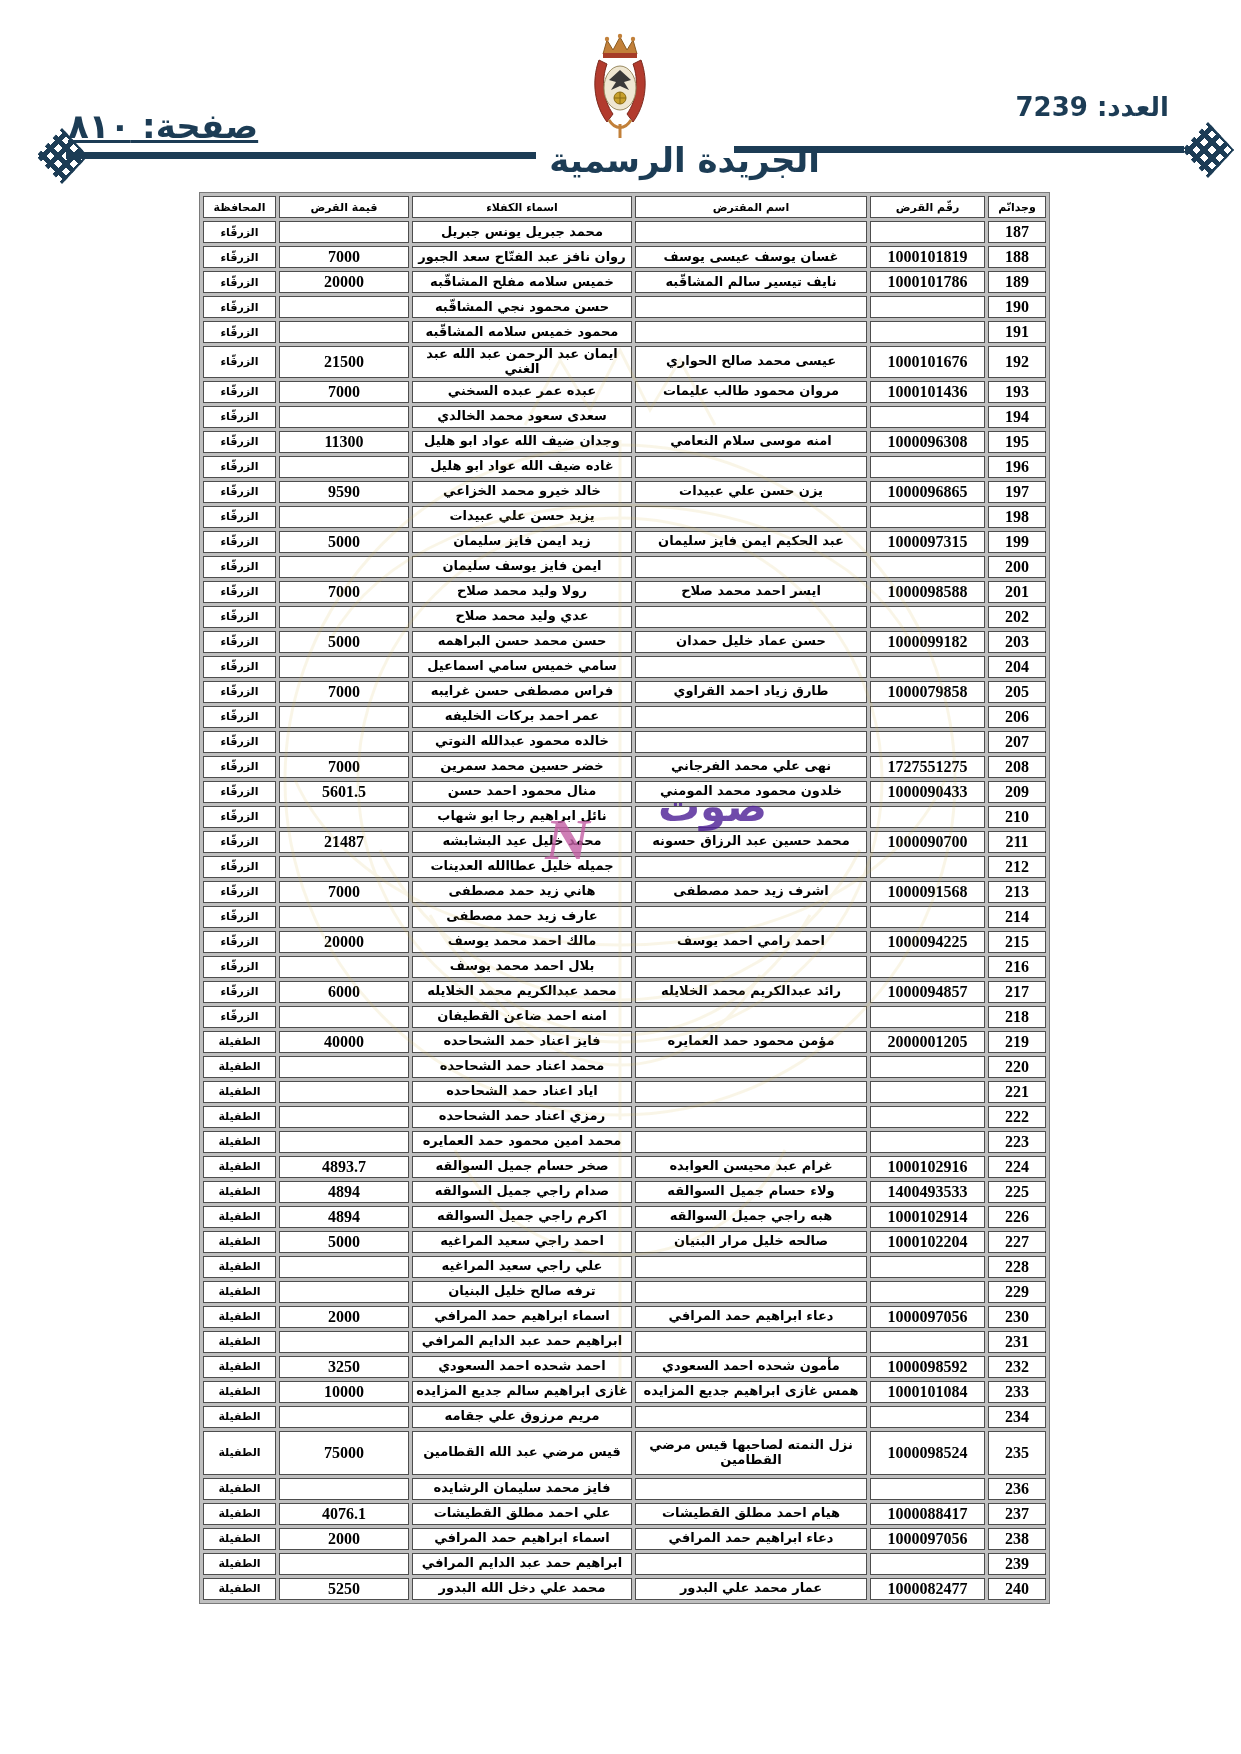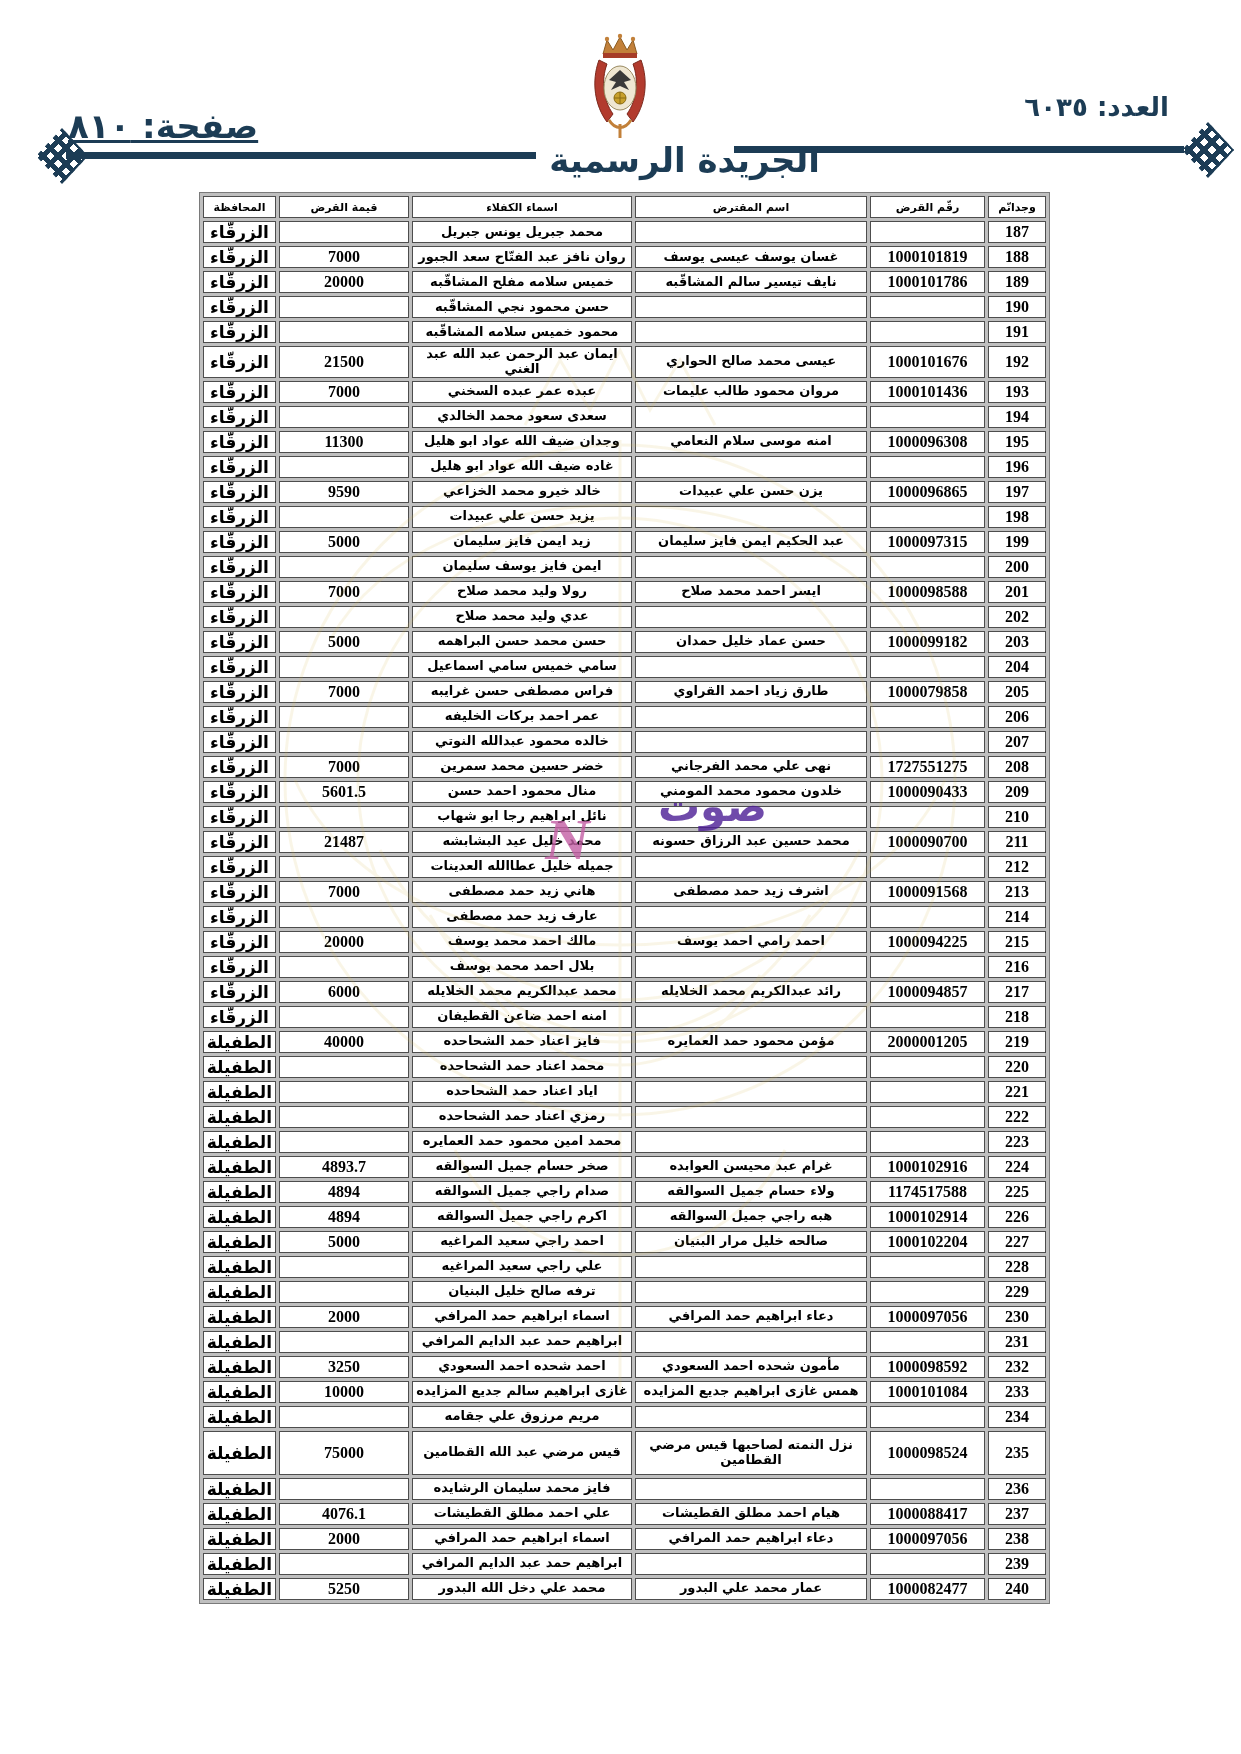--- a/index.html
+++ b/index.html
@@ -30,36 +30,36 @@
     position:absolute;top:192px;left:199px;width:846px;z-index:1;
     border-collapse:separate;border-spacing:3px;background:#bfbfbf;border:1px solid #7a7a7a;
     table-layout:fixed;
   }
   table.loans th, table.loans td{
     border:1px solid #4d4d4d;background:#ffffff;text-align:center;vertical-align:middle;
     padding:0 3px;height:20px;color:#000;overflow:hidden;
   }
   table.loans th{font-size:11px;font-weight:bold;}
   .name-cell{font-size:13px;font-weight:bold;line-height:1.15;}
-  .gov-cell{font-size:17px;font-weight:bold;}
+  .gov-cell{font-size:11px;font-weight:bold;}
   .serif{font-family:"Liberation Serif", serif;font-size:16px;font-weight:bold;white-space:nowrap;}
   tr.tall td{height:42px;}
   
   .wm-emblem{position:absolute;top:330px;left:225px;z-index:2;opacity:.13;pointer-events:none;}
   .wm-logo{position:absolute;top:782px;left:545px;width:230px;height:110px;z-index:3;pointer-events:none;}
   .wm-line1{position:absolute;right:8px;top:0;color:#4c1d95;opacity:.8;font-size:42px;font-weight:bold;letter-spacing:1px;}
   .wm-n{position:absolute;left:2px;top:24px;color:#c45fa5;opacity:.8;font-size:58px;font-weight:bold;
         font-family:"Liberation Serif",serif;transform:skewX(-10deg);}
   .wm-line2{position:absolute;left:30px;top:34px;color:#8f8f8f;opacity:.78;font-size:48px;font-weight:bold;letter-spacing:4px;}
 </style>
 </head>
 <body>
 
 <div>
-  <div class="hdr-issue">العدد: ٦٠٣٥</div>
+  <div class="hdr-issue">العدد: 7239</div>
   <div class="hdr-page">صفحة: ٨١٠</div>
 
   <div class="rule rule-right"></div>
   <div class="rule rule-left"></div>
   <div class="ornament orn-right"></div>
   <div class="ornament orn-left"></div>
 
   <div class="emblem">
     <svg width="70" height="110" viewBox="0 0 70 110" xmlns="http://www.w3.org/2000/svg">
       <path d="M18 22 L22 8 L28 18 L35 5 L42 18 L48 8 L52 22 Z" fill="#c2803a" stroke="#8a5a20" stroke-width="1"></path>
@@ -400,21 +400,21 @@
       <tr>
         <td class="serif">224</td>
         <td class="serif">1000102916</td>
         <td class="name-cell">غرام عبد محيسن العوابده</td>
         <td class="name-cell">صخر حسام جميل السوالقه</td>
         <td class="serif">4893.7</td>
         <td class="gov-cell">الطفيلة</td>
       </tr>
       <tr>
         <td class="serif">225</td>
-        <td class="serif">1174517588</td>
+        <td class="serif">1400493533</td>
         <td class="name-cell">ولاء حسام جميل السوالقه</td>
         <td class="name-cell">صدام راجي جميل السوالقه</td>
         <td class="serif">4894</td>
         <td class="gov-cell">الطفيلة</td>
       </tr>
       <tr>
         <td class="serif">226</td>
         <td class="serif">1000102914</td>
         <td class="name-cell">هبه راجي جميل السوالقه</td>
         <td class="name-cell">اكرم راجي جميل السوالقه</td>

